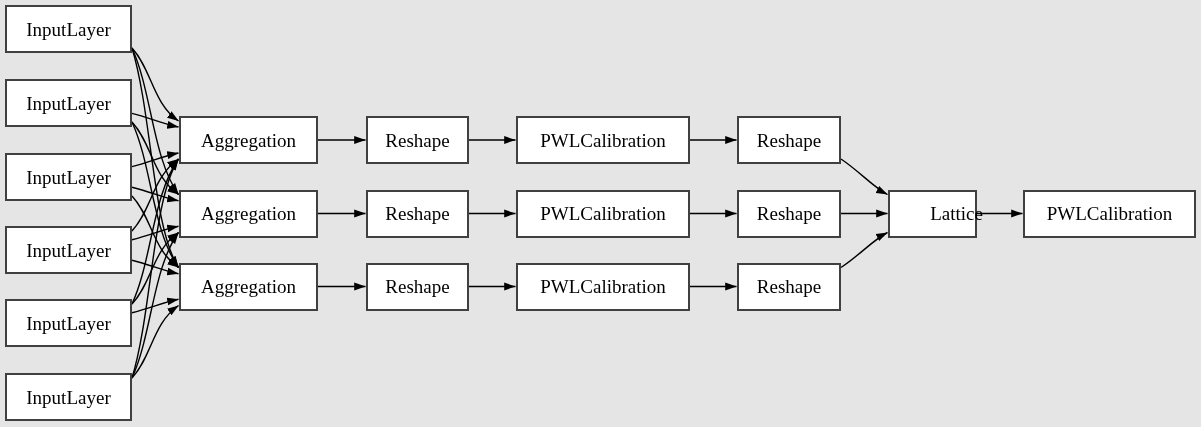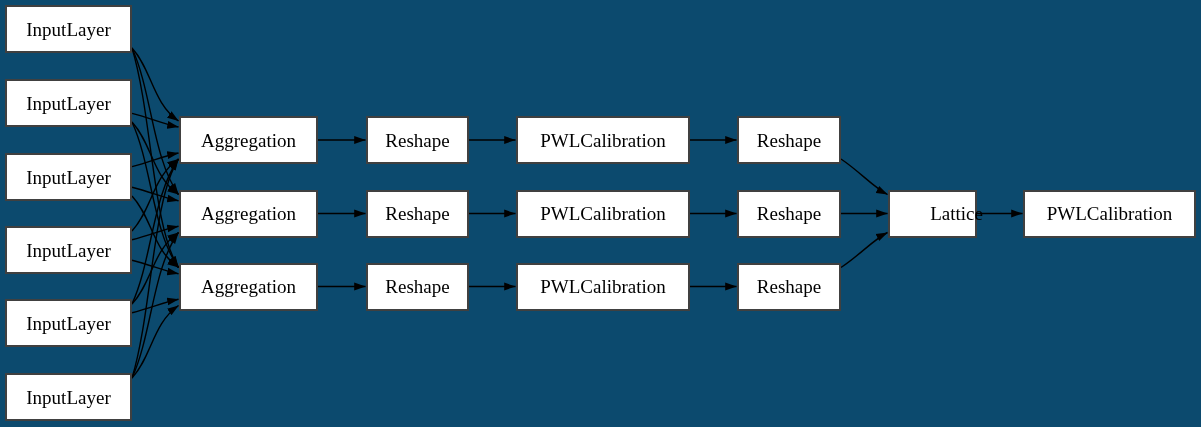--- a/index.html
+++ b/index.html
@@ -4,21 +4,21 @@
 <style>
   html, body {
     margin: 0;
     padding: 0;
     background: #ffffff;
   }
   #canvas {
     position: relative;
     width: 1201px;
     height: 427px;
-    background: #0c4a6e;
+    background: #e5e5e5;
     overflow: hidden;
     font-family: "Liberation Serif", "DejaVu Serif", serif;
   }
   #edges {
     position: absolute;
     left: 0;
     top: 0;
     width: 1201px;
     height: 427px;
   }

